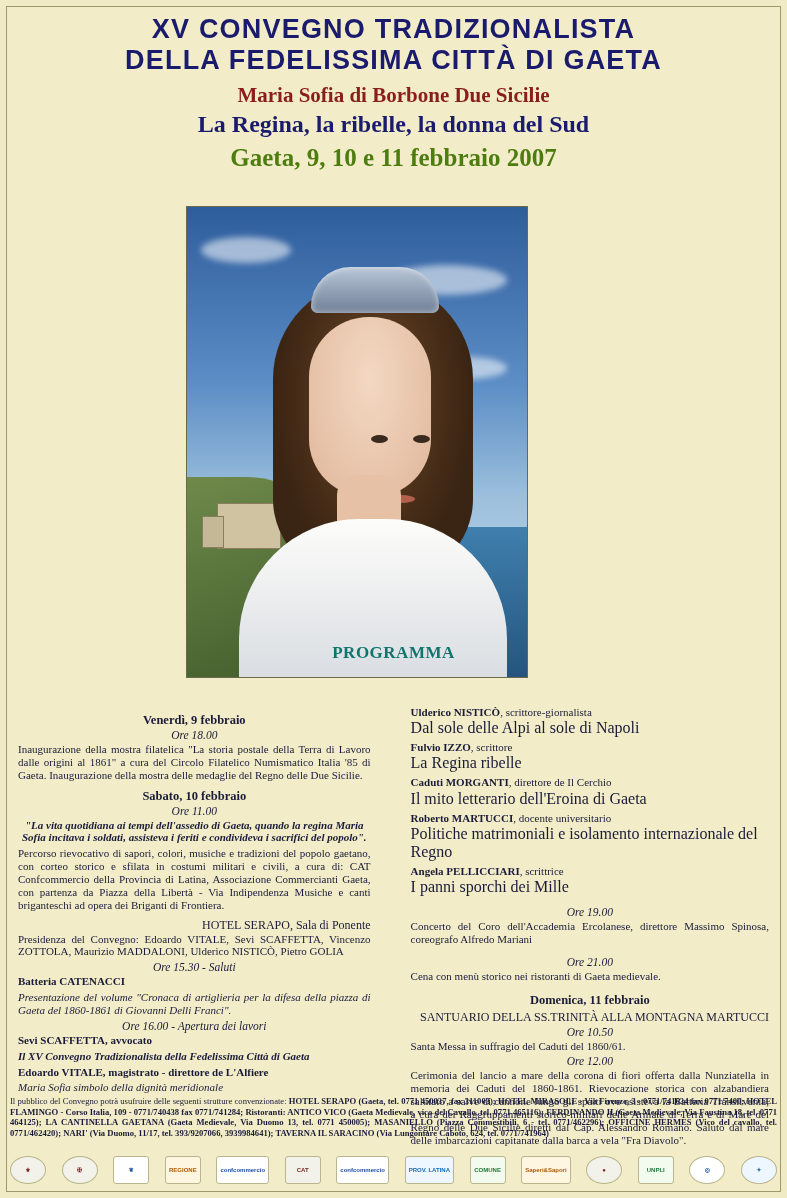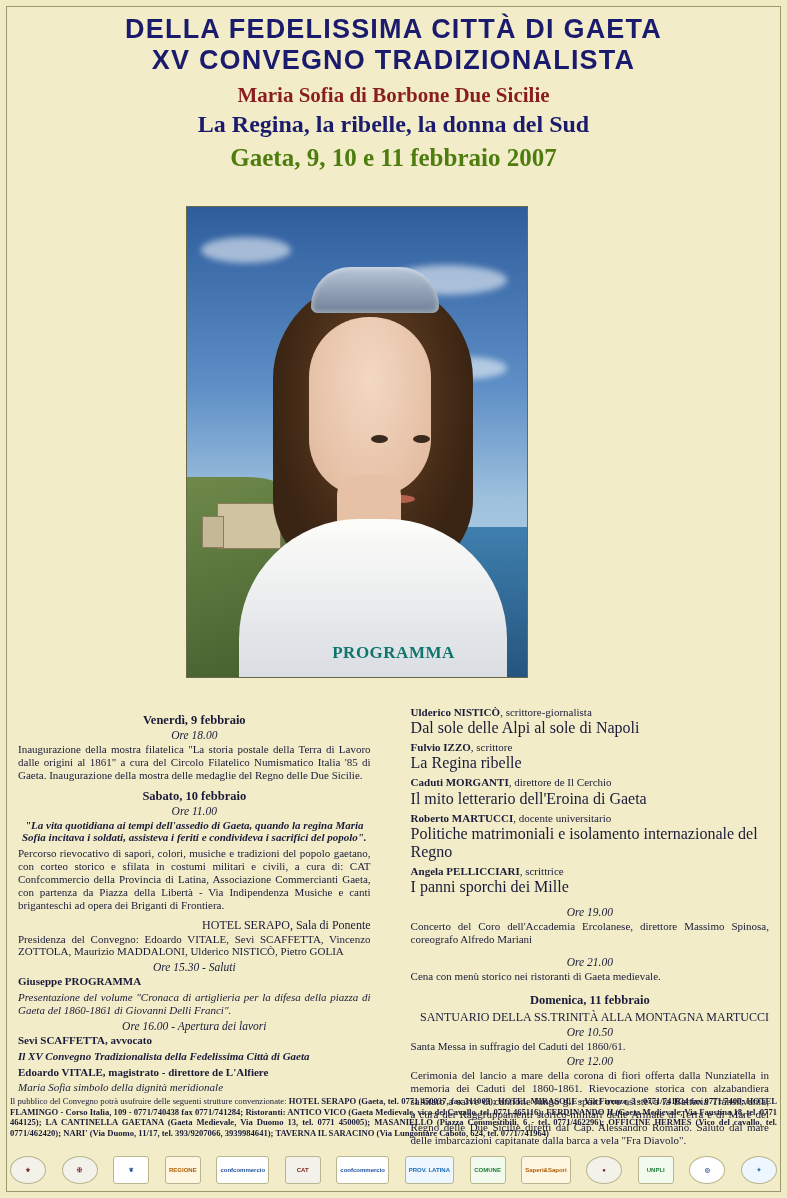--- a/index.html
+++ b/index.html
@@ -166,22 +166,22 @@
   .logo.c5{background:#f3fbef;color:#1f7a35;}
   .logo.round{border-radius:50%;width:28px;}
 </style>
 </head>
 <body>
 
 <div class="poster">
   <div class="frame"></div>
 
   <div class="header">
+    <div class="h1">XV CONVEGNO TRADIZIONALISTA</div>
     <div class="h1">DELLA FEDELISSIMA CITTÀ DI GAETA</div>
-    <div class="h1">XV CONVEGNO TRADIZIONALISTA</div>
     <div class="h2">Maria Sofia di Borbone Due Sicilie</div>
     <div class="h3">La Regina, la ribelle, la donna del Sud</div>
     <div class="h4">Gaeta, 9, 10 e 11 febbraio 2007</div>
   </div>
 
   <div class="portrait">
     <div class="sky"></div>
     <div class="cloud" style="left:14px;top:30px;width:90px;height:26px;"></div>
     <div class="cloud" style="left:200px;top:58px;width:120px;height:30px;"></div>
     <div class="cloud" style="left:240px;top:150px;width:80px;height:22px;"></div>
@@ -211,21 +211,21 @@
 
       <div class="day">Sabato, 10 febbraio</div>
       <div class="ora">Ore 11.00</div>
       <p class="p bi center">"La vita quotidiana ai tempi dell'assedio di Gaeta, quando la regina Maria Sofia incitava i soldati, assisteva i feriti e condivideva i sacrifici del popolo".</p>
       <p class="p">Percorso rievocativo di sapori, colori, musiche e tradizioni del popolo gaetano, con corteo storico e sfilata in costumi militari e civili, a cura di: CAT Confcommercio della Provincia di Latina, Associazione Commercianti Gaeta, con partenza da Piazza della Libertà - Via Indipendenza Musiche e canti briganteschi ad opera dei Briganti di Frontiera.</p>
 
       <div class="venue">HOTEL SERAPO, Sala di Ponente</div>
       <p class="p">Presidenza del Convegno: Edoardo VITALE, Sevi SCAFFETTA, Vincenzo ZOTTOLA, Maurizio MADDALONI, Ulderico NISTICÒ, Pietro GOLIA</p>
 
       <div class="ora">Ore 15.30 - Saluti</div>
-      <p class="p b">Giuseppe PROGRAMMA</p>
+      <p class="p b">Batteria CATENACCI</p>
       <p class="p it">Presentazione del volume "Cronaca di artiglieria per la difesa della piazza di Gaeta del 1860-1861 di Giovanni Delli Franci".</p>
 
       <div class="ora">Ore 16.00 - Apertura dei lavori</div>
       <p class="p b">Sevi SCAFFETTA, avvocato</p>
       <p class="p bi">Il XV Convegno Tradizionalista della Fedelissima Città di Gaeta</p>
       <p class="p b">Edoardo VITALE, magistrato - direttore de L'Alfiere</p>
       <p class="p it">Maria Sofia simbolo della dignità meridionale</p>
     </div>
 
     <div class="col right">

